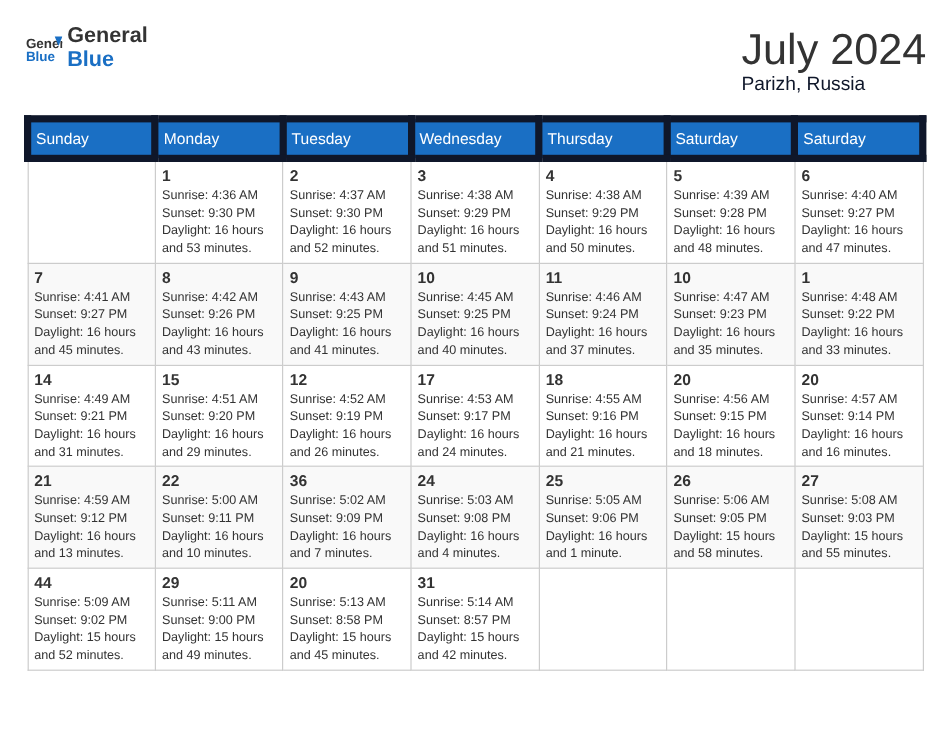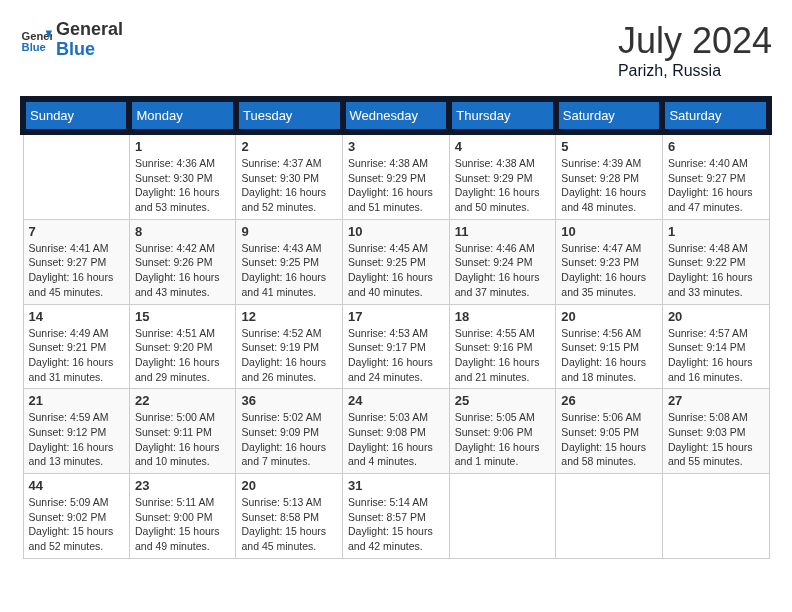--- a/index.html
+++ b/index.html
@@ -237,21 +237,21 @@
           <div class="day-number">27</div>
           <div class="day-info">Sunrise: 5:08 AM<br>Sunset: 9:03 PM<br>Daylight: 15 hours<br>and 55 minutes.</div>
         </td>
       </tr>
       <tr>
         <td>
           <div class="day-number">44</div>
           <div class="day-info">Sunrise: 5:09 AM<br>Sunset: 9:02 PM<br>Daylight: 15 hours<br>and 52 minutes.</div>
         </td>
         <td>
-          <div class="day-number">23</div>
+          <div class="day-number">29</div>
           <div class="day-info">Sunrise: 5:11 AM<br>Sunset: 9:00 PM<br>Daylight: 15 hours<br>and 49 minutes.</div>
         </td>
         <td>
           <div class="day-number">20</div>
           <div class="day-info">Sunrise: 5:13 AM<br>Sunset: 8:58 PM<br>Daylight: 15 hours<br>and 45 minutes.</div>
         </td>
         <td>
           <div class="day-number">31</div>
           <div class="day-info">Sunrise: 5:14 AM<br>Sunset: 8:57 PM<br>Daylight: 15 hours<br>and 42 minutes.</div>
         </td>

